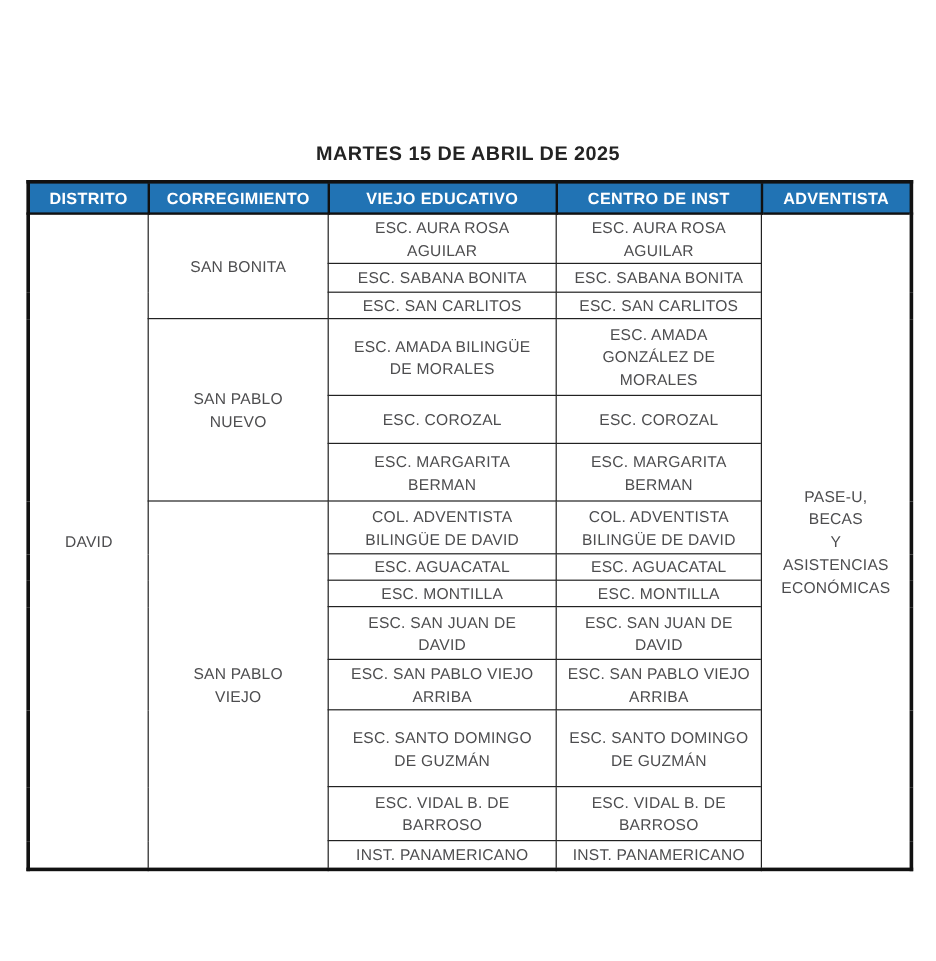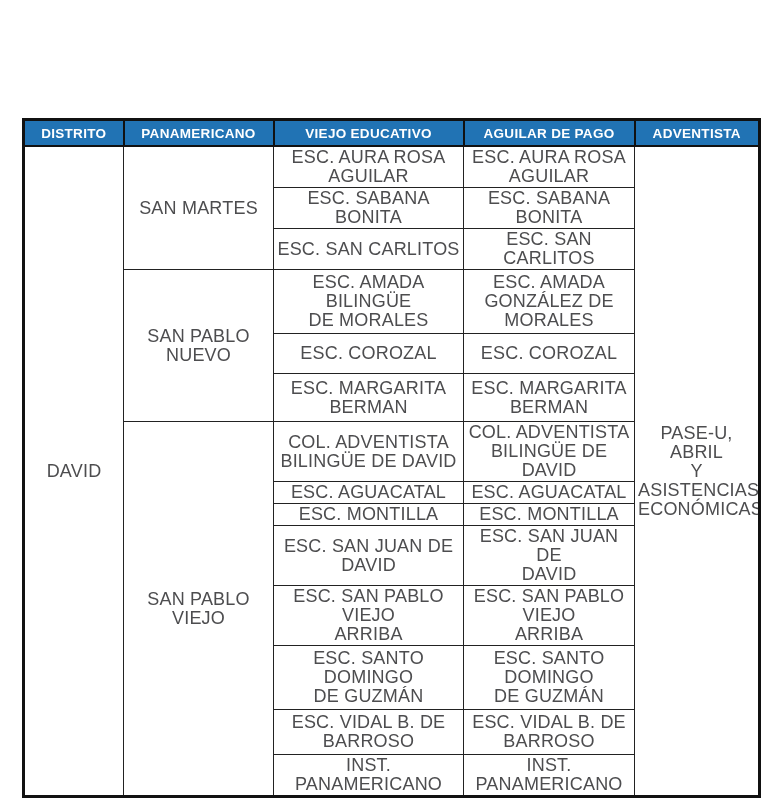--- a/index.html
+++ b/index.html
@@ -43,64 +43,65 @@
     font-weight: bold;
     letter-spacing: 0.3px;
     text-align: center;
     vertical-align: middle;
     height: 22px;
     padding: 1px 2px;
     border: 2.5px solid var(--border, #111111);
   }
   table.schedule td {
     color: var(--cell-text, #4d4d4f);
-    font-size: 18px;
+    font-size: 13px;
     letter-spacing: 0.2px;
     text-align: center;
     vertical-align: middle;
     white-space: pre-line;
     line-height: 19px;
     padding: 1px 3px;
     border: 1.5px solid #222222;
     overflow: hidden;
   }
 </style>
 </head>
 <body>
 
 <div class="page">
 
+  <h1 class="title">MARTES 15 DE ABRIL DE 2025</h1>
 
   <table class="schedule">
     <colgroup>
       <col style="width:100px">
         <col style="width:150px">
         <col style="width:190px">
         <col style="width:171px">
         <col style="width:125px">
     </colgroup>
     <thead>
       <tr style="height:24px">
         <th>DISTRITO</th>
-        <th>PANAMERICANO</th>
+        <th>CORREGIMIENTO</th>
         <th>VIEJO EDUCATIVO</th>
-        <th>AGUILAR DE PAGO</th>
+        <th>CENTRO DE INST</th>
         <th>ADVENTISTA</th>
       </tr>
     </thead>
     <tbody>
       <tr style="height:38px">
         <td rowspan="14">DAVID</td>
-        <td rowspan="3">SAN MARTES</td>
+        <td rowspan="3">SAN BONITA</td>
         <td>ESC. AURA ROSA
 AGUILAR</td>
         <td>ESC. AURA ROSA
 AGUILAR</td>
         <td rowspan="14">PASE-U,
-ABRIL
+BECAS
 Y
 ASISTENCIAS
 ECONÓMICAS</td>
       </tr>
       <tr style="height:24px">
         <td>ESC. SABANA BONITA</td>
         <td>ESC. SABANA BONITA</td>
       </tr>
       <tr style="height:22px">
         <td>ESC. SAN CARLITOS</td>

